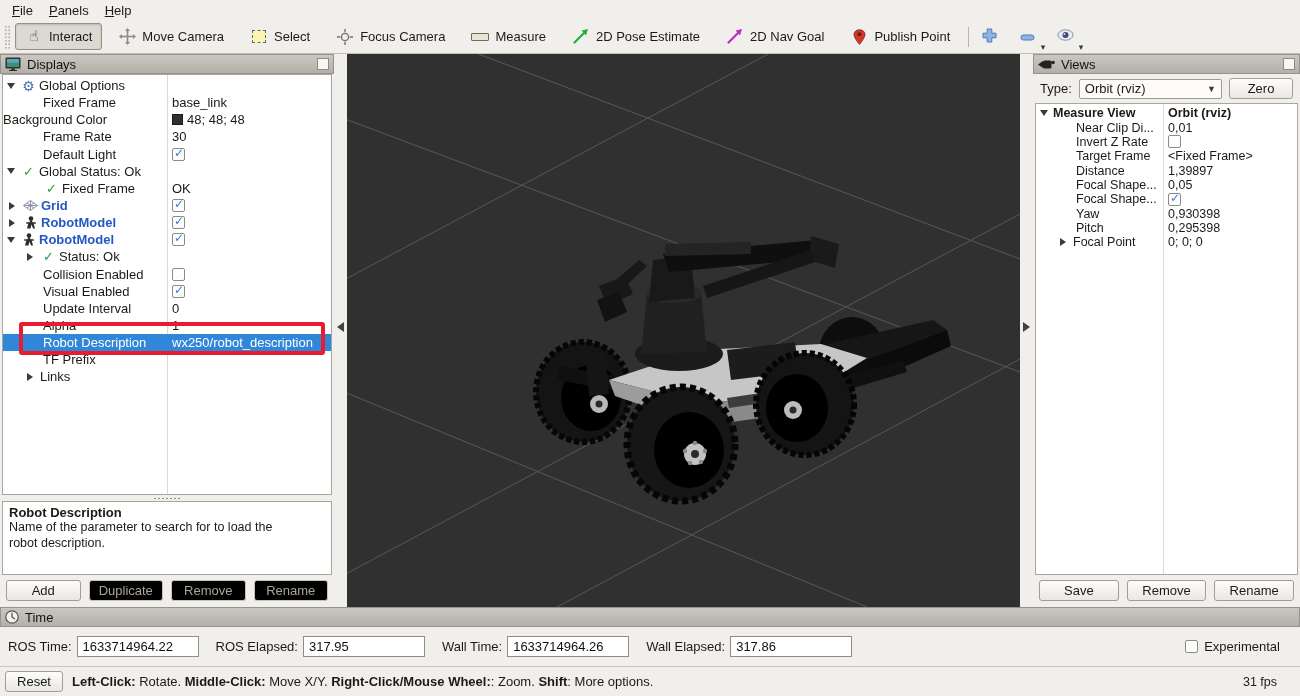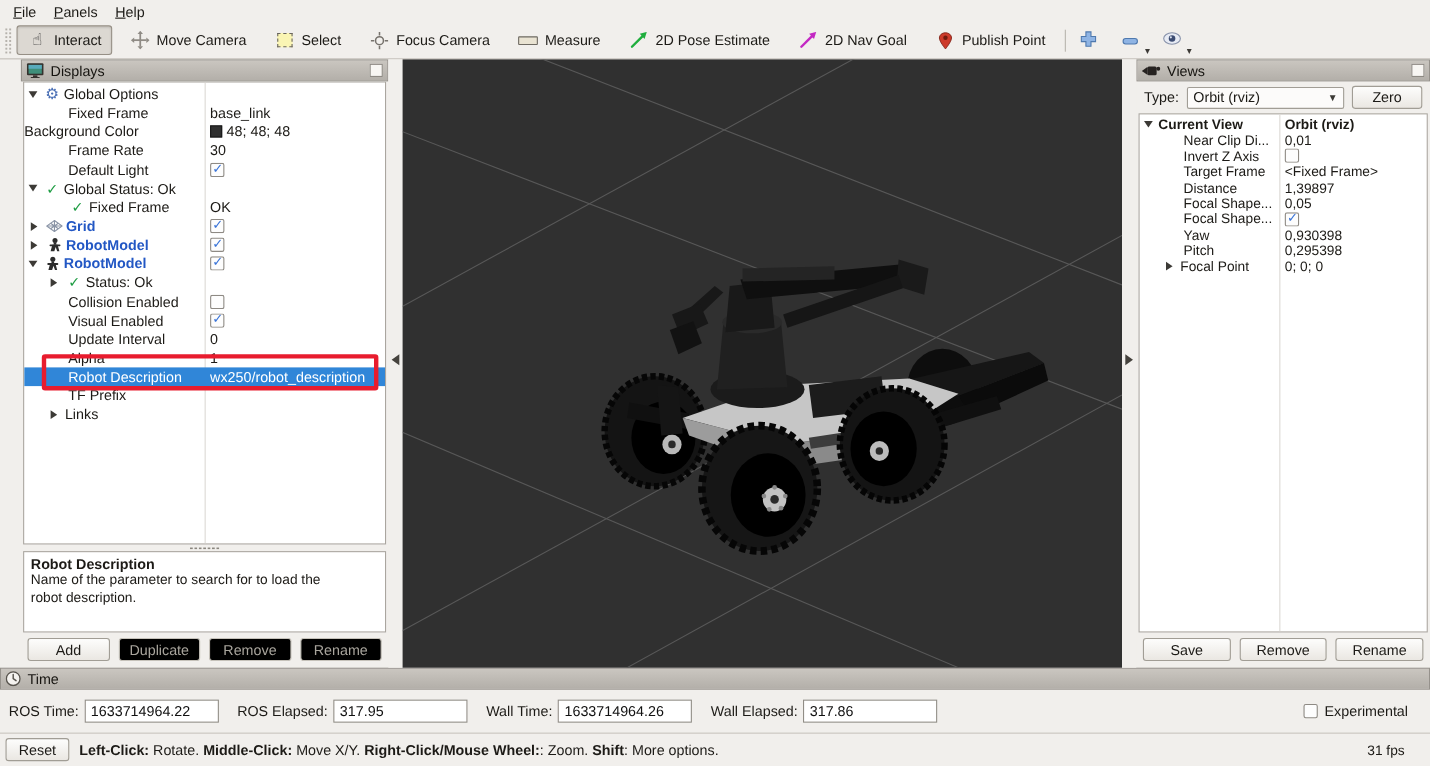--- a/index.html
+++ b/index.html
@@ -21,21 +21,21 @@
   .ticon { display:inline-flex; align-items:center; justify-content:center; width:18px; height:17px; }
   .tb-sep { width:1px; height:20px; background:#b9b5ae; margin:0 8px; }
   .viewbtns { display:flex; align-items:center; gap:14px; }
   .vbtn { position:relative; display:inline-flex; align-items:center; justify-content:center; width:24px; height:22px; }
   .caret-mini { position:absolute; right:-6px; bottom:-4px; font-size:9px; color:#3c3a36; }
   .uni { font-family:"DejaVu Sans",sans-serif; }
 
   
   .main { height:553px; display:flex; }
   .panel { background:#f1efec; display:flex; flex-direction:column; }
-  .displays-panel { width:334px;margin-left:19px; }
+  .displays-panel { width:334px; }
   .views-panel { width:267px; }
   .panel-header { height:20px; flex:none; display:flex; align-items:center; gap:6px; padding:0 4px;
     background:linear-gradient(#cac6c0,#b3afa9); border:1px solid #96928c; font-size:13px; color:#15130f; }
   .ph-icon { display:inline-flex; align-items:center; }
   .ph-title { flex:1; }
   .float-btn { width:12px; height:12px; background:#f8f6f3; border:1px solid #8e8a84; }
 
   .tree { background:#fff; border:1px solid #aaa69f; margin:0 2px; position:relative; overflow:hidden; flex:1; padding-top:2px; }
   .tree::before { content:""; position:absolute; left:164px; top:0; bottom:0; width:1px; background:#dcd9d4; }
   .views-tree { font-size:12.5px; }
@@ -490,37 +490,37 @@
         <div class="select">
           <span>Orbit (rviz)</span>
           <span class="caret">▼</span>
         </div>
         <button class="btn zero-btn">Zero</button>
       </div>
       <div class="tree views-tree" id="views-tree">
           <div class="trow">
             <span class="cell-label" style="padding-left: 4px;">
               <span class="exp exp-open"></span>
-              <span class="lbl bold">Current View</span>
+              <span class="lbl bold">Measure View</span>
             </span>
             <span class="cell-value">
               <span class="val bold">Orbit (rviz)</span>
             </span>
           </div>
           <div class="trow">
             <span class="cell-label" style="padding-left: 40px;">
               <span class="lbl">Near Clip Di...</span>
             </span>
             <span class="cell-value">
               <span class="val">0,01</span>
             </span>
           </div>
           <div class="trow">
             <span class="cell-label" style="padding-left: 40px;">
-              <span class="lbl">Invert Z Axis</span>
+              <span class="lbl">Invert Z Rate</span>
             </span>
             <span class="cell-value">
               <span class="cb"></span>
             </span>
           </div>
           <div class="trow">
             <span class="cell-label" style="padding-left: 40px;">
               <span class="lbl">Target Frame</span>
             </span>
             <span class="cell-value">

